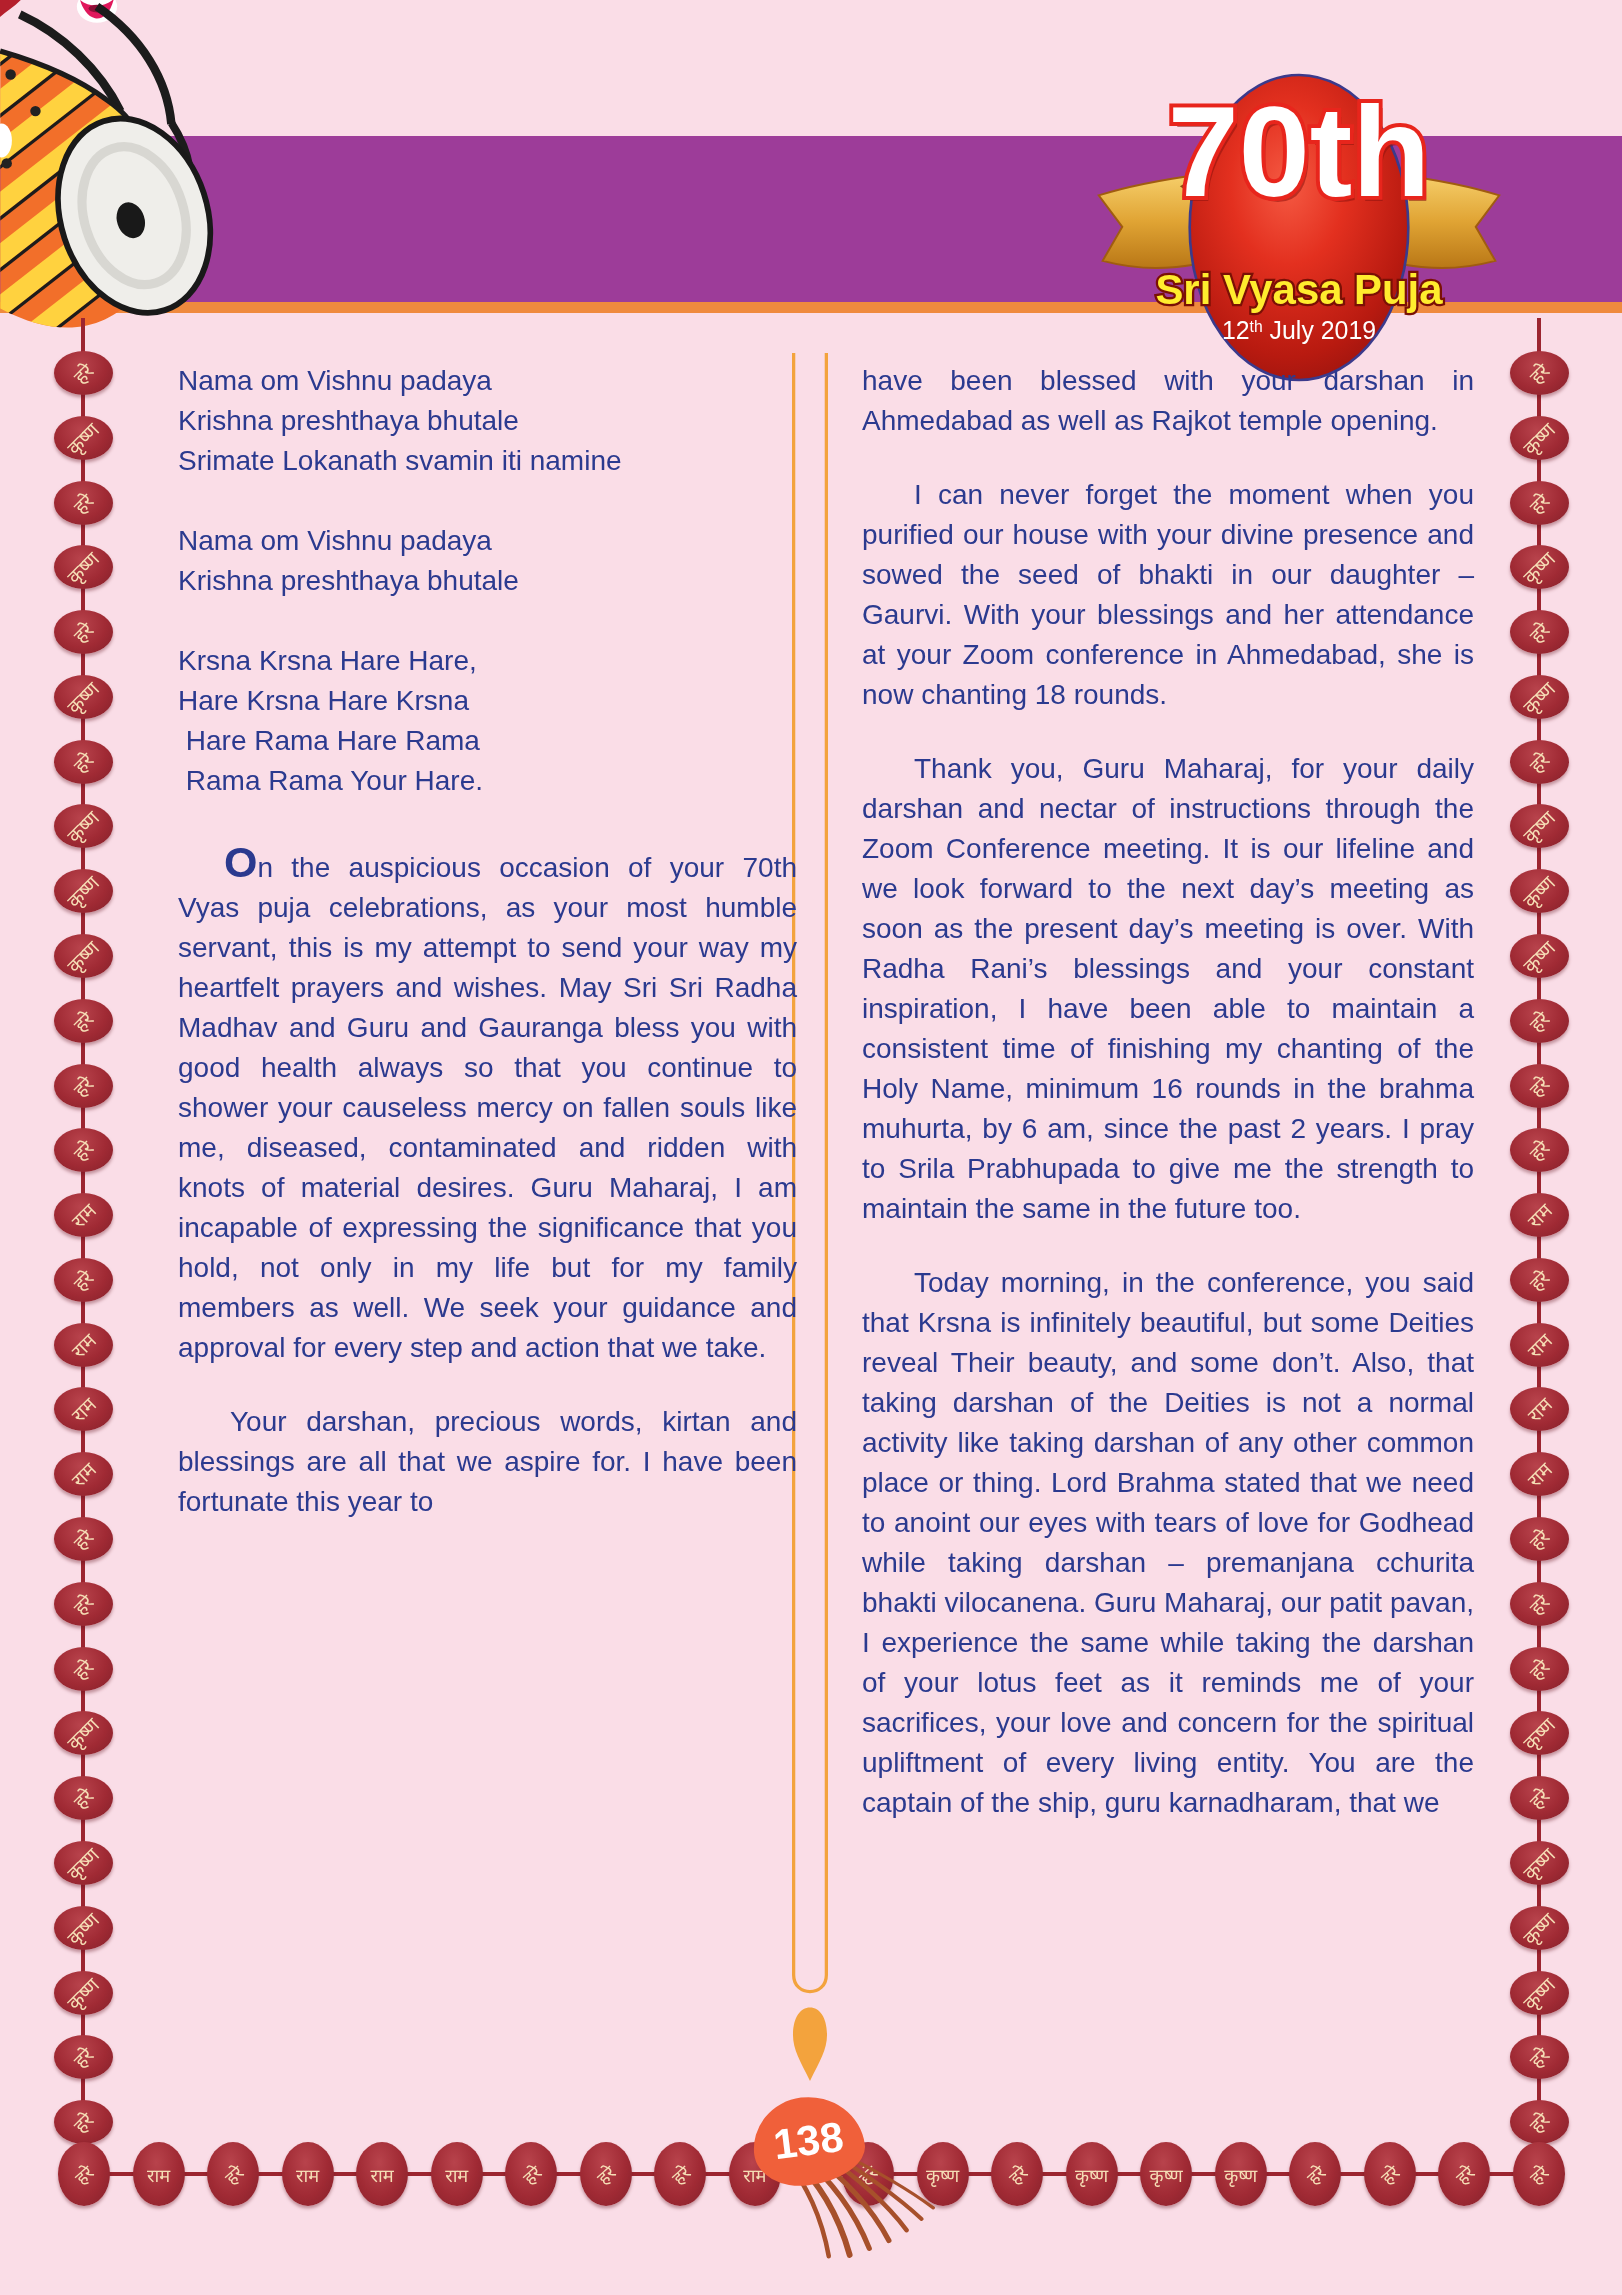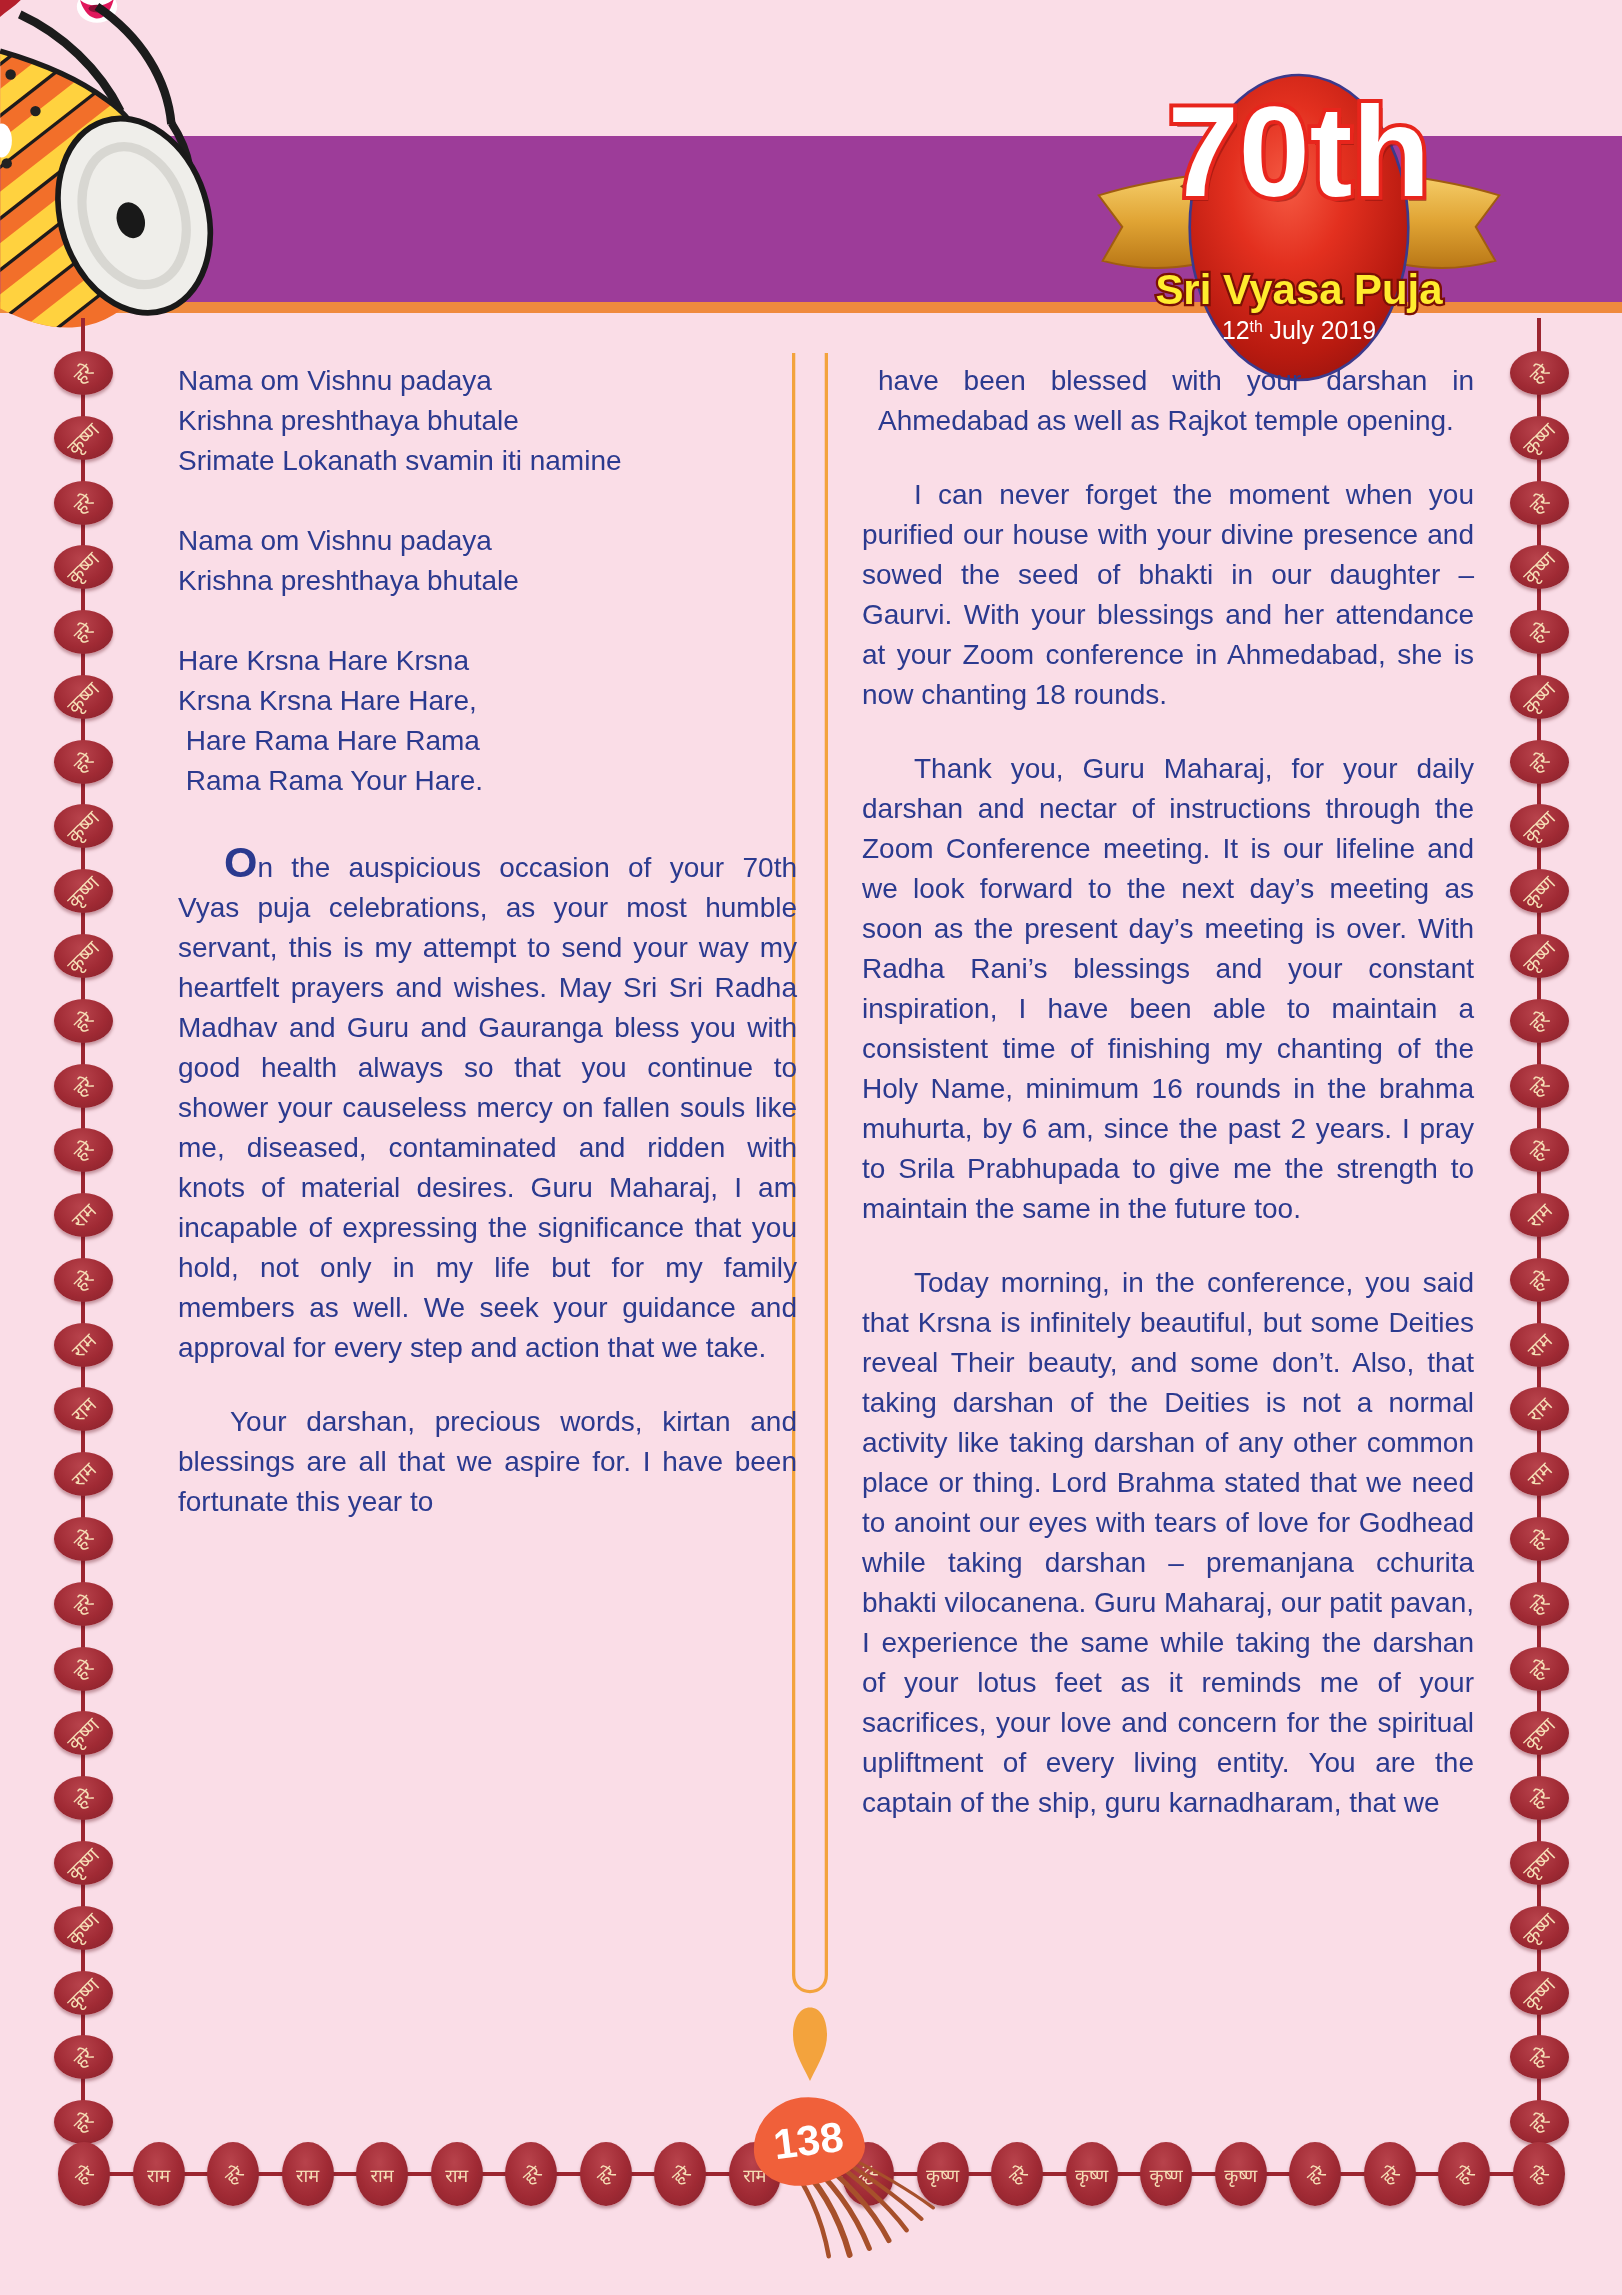--- a/index.html
+++ b/index.html
@@ -41,21 +41,21 @@
   
   .divider-svg{position:absolute;left:789px;top:353px;width:42px;height:1741px;}
 
   
   .col{position:absolute;top:361px;color:#2b3a8f;font-size:28px;line-height:40px;}
   .col-left{left:178px;width:619px;}
   .col-right{left:862px;width:612px;}
   .stanza{margin:0 0 40px 0;text-align:left;}
   .stanza .line{white-space:pre;}
   .para{margin:0 0 34px 0;text-align:justify;text-indent:52px;}
-  .para.no-indent{text-indent:0;margin-left:16px;}
+  .para.no-indent{text-indent:0;}
   .para.has-drop{text-indent:46px;}
   .dropcap{font-weight:700;font-size:43px;line-height:1;}
 
   
   .tassel-svg{position:absolute;left:766px;top:2150px;width:183px;height:115px;}
   .page-disc{
     position:absolute;left:753px;top:2097px;width:111px;height:88px;
     background:#f0603a;border-radius:48% 52% 55% 45% / 58% 62% 38% 42%;
     transform:rotate(-7deg);
     display:flex;align-items:center;justify-content:center;
@@ -403,22 +403,22 @@
     <div class="stanza">
       <div class="line">Nama om Vishnu padaya</div>
       <div class="line">Krishna preshthaya bhutale</div>
       <div class="line">Srimate Lokanath svamin iti namine</div>
     </div>
     <div class="stanza">
       <div class="line">Nama om Vishnu padaya</div>
       <div class="line">Krishna preshthaya bhutale</div>
     </div>
     <div class="stanza">
+      <div class="line">Krsna Krsna Hare Hare,</div>
       <div class="line">Hare Krsna Hare Krsna</div>
-      <div class="line">Krsna Krsna Hare Hare,</div>
       <div class="line"> Hare Rama Hare Rama</div>
       <div class="line"> Rama Rama Your Hare.</div>
     </div>
     <p class="para has-drop"><span class="dropcap">O</span><span>n the auspicious occasion of your 70th Vyas puja celebrations, as your most humble servant, this is my attempt to send your way my heartfelt prayers and wishes. May Sri Sri Radha Madhav and Guru and Gauranga bless you with good health always so that you continue to shower your causeless mercy on fallen souls like me, diseased, contaminated and ridden with knots of material desires. Guru Maharaj, I am incapable of expressing the significance that you hold, not only in my life but for my family members as well. We seek your guidance and approval for every step and action that we take.</span></p>
     <p class="para"><span>Your darshan, precious words, kirtan and blessings are all that we aspire for. I have been fortunate this year to</span></p>
   </div>
 <div class="col col-right" id="col-right">
     <p class="para no-indent"><span>have been blessed with your darshan in Ahmedabad as well as Rajkot temple opening.</span></p>
     <p class="para"><span>I can never forget the moment when you purified our house with your divine presence and sowed the seed of bhakti in our daughter – Gaurvi. With your blessings and her attendance at your Zoom conference in Ahmedabad, she is now chanting 18 rounds.</span></p>
     <p class="para"><span>Thank you, Guru Maharaj, for your daily darshan and nectar of instructions through the Zoom Conference meeting. It is our lifeline and we look forward to the next day’s meeting as soon as the present day’s meeting is over. With Radha Rani’s blessings and your constant inspiration, I have been able to maintain a consistent time of finishing my chanting of the Holy Name, minimum 16 rounds in the brahma muhurta, by 6 am, since the past 2 years. I pray to Srila Prabhupada to give me the strength to maintain the same in the future too.</span></p>

